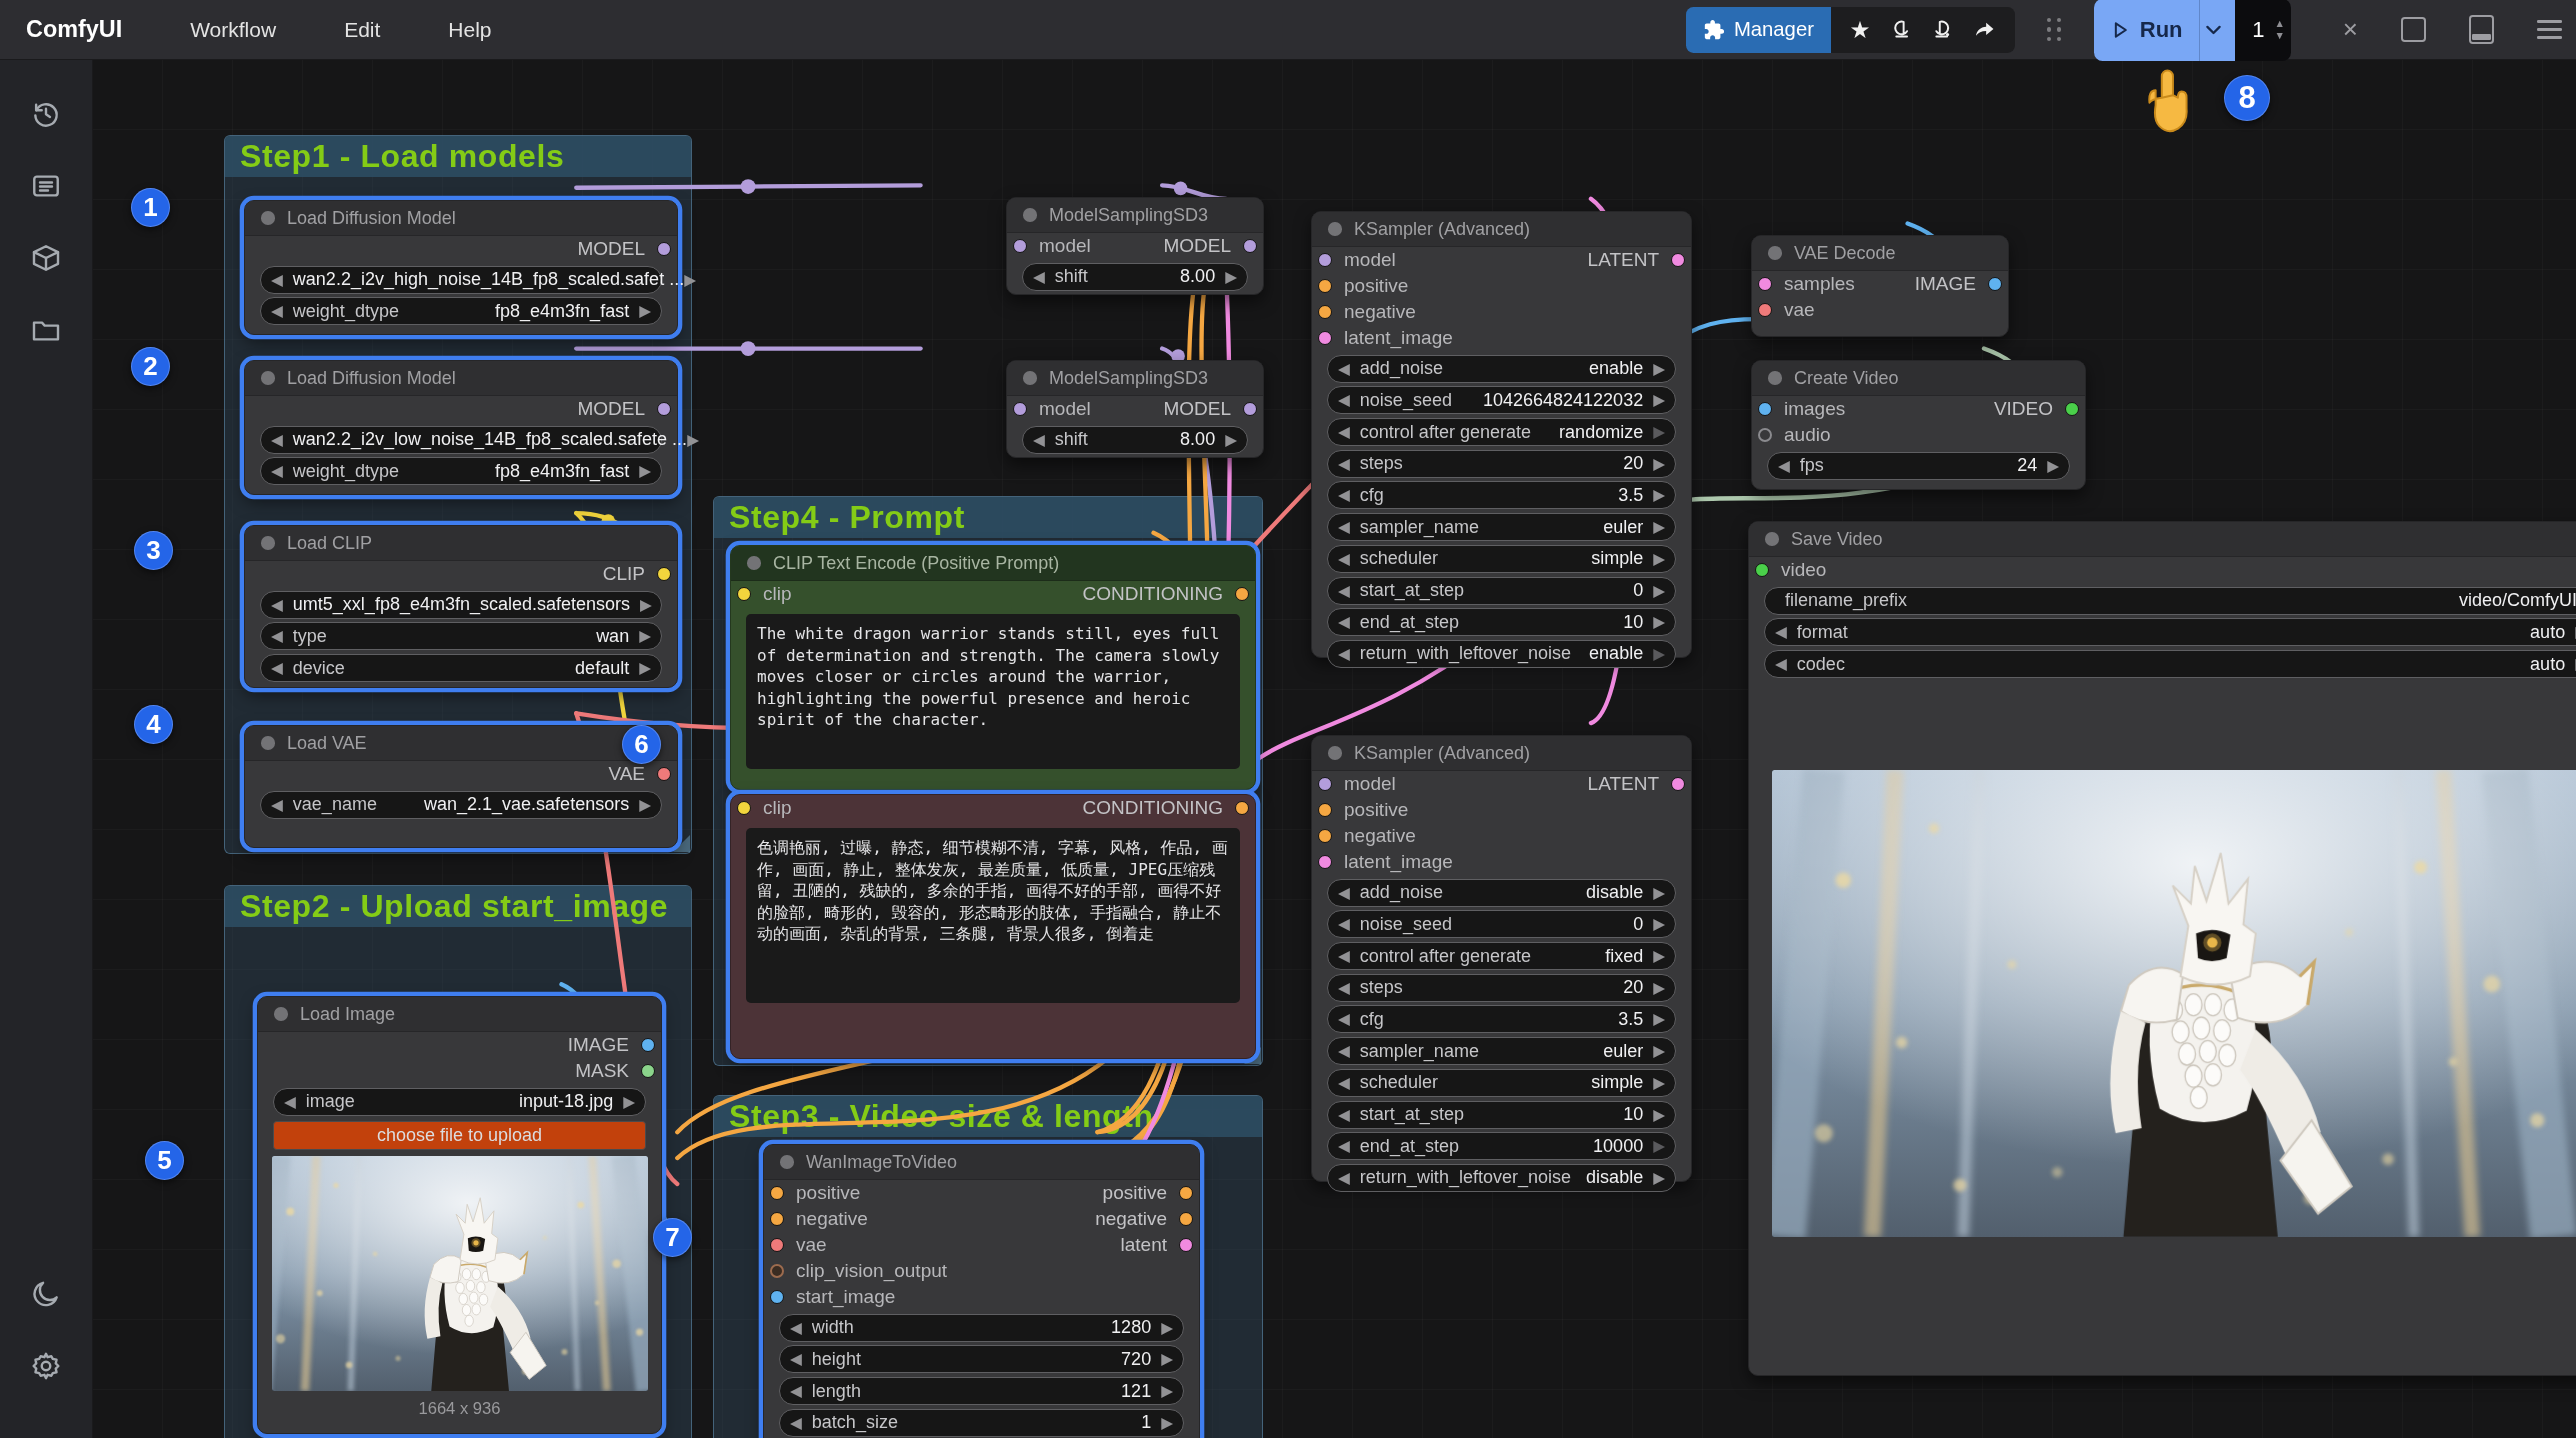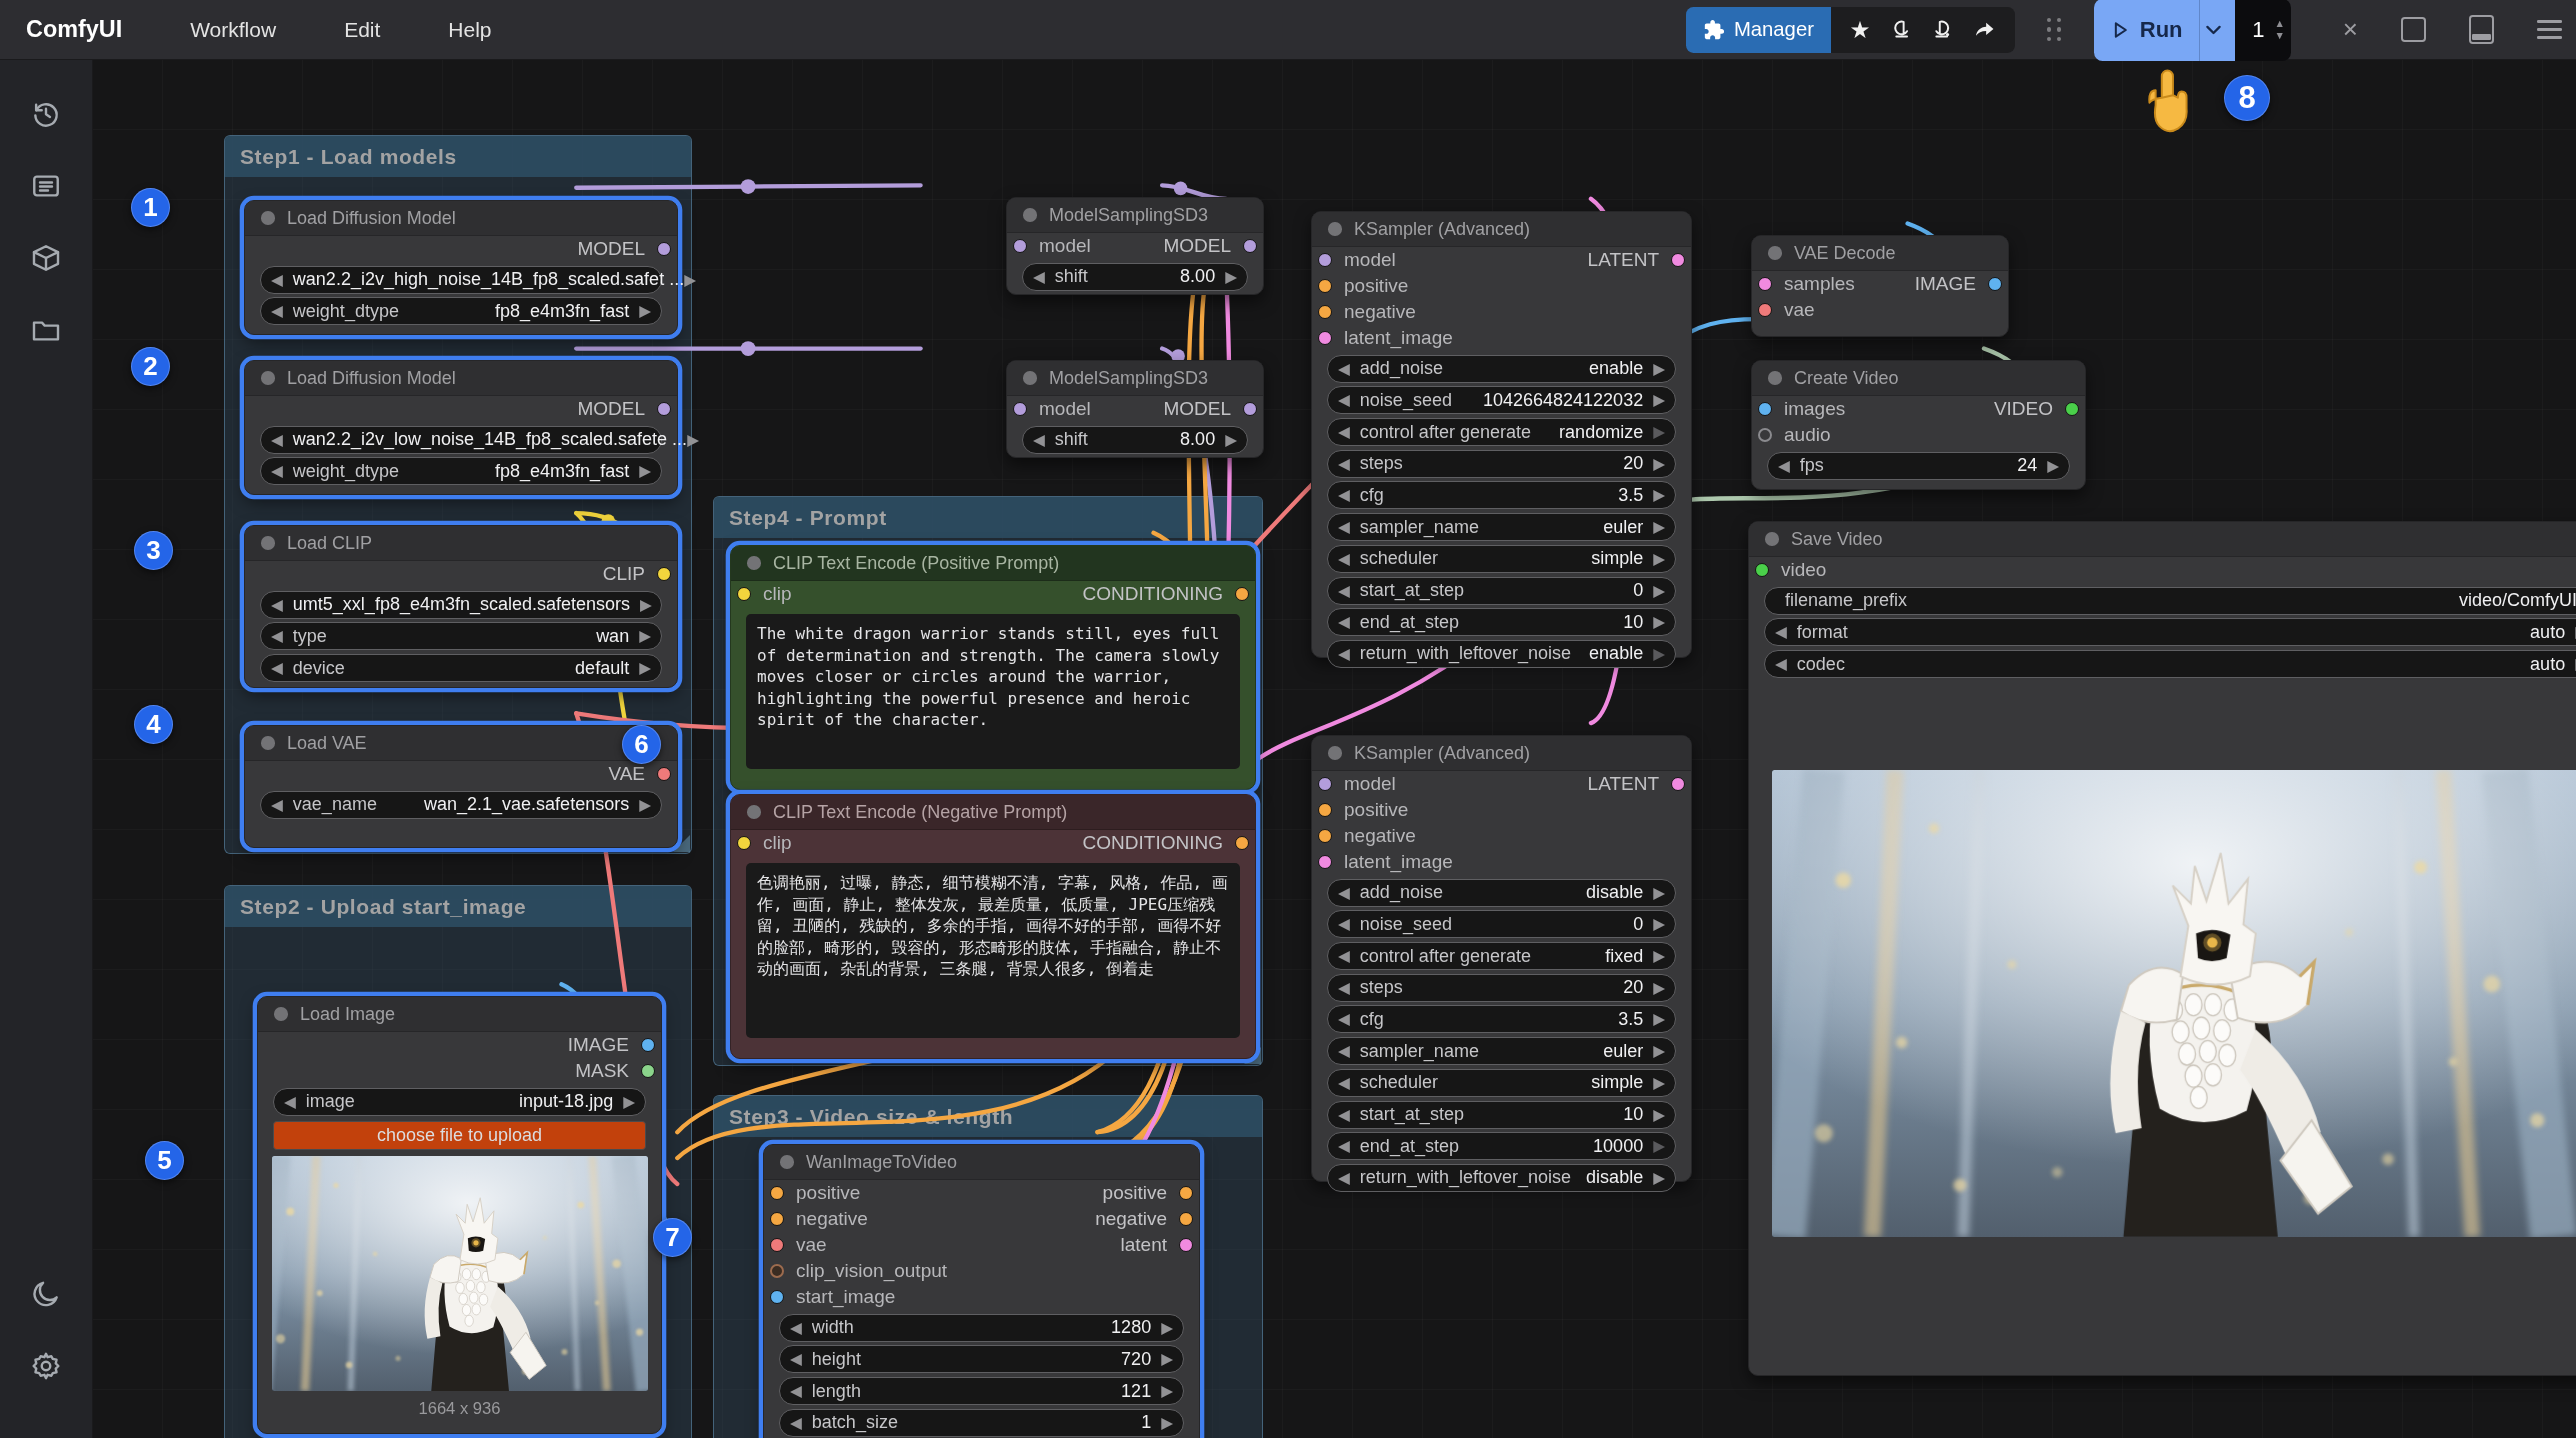--- a/index.html
+++ b/index.html
@@ -36,21 +36,21 @@
   svg.lin{stroke:#a6abb1;fill:none;stroke-width:1.8;stroke-linecap:round;stroke-linejoin:round;width:32px;height:32px;}
 
   
   .canvas{position:absolute;left:92px;top:59px;width:2484px;height:1380px;background-color:#161617;
     background-image:linear-gradient(rgba(255,255,255,0.028) 0.6px,transparent 0.6px),linear-gradient(90deg,rgba(255,255,255,0.028) 0.6px,transparent 0.6px);
     background-size:70px 70px;}
 
   
   .group{position:absolute;background:rgba(58,94,120,0.30);border:1.8px solid rgba(96,146,180,0.55);border-radius:6.2px;}
   .group-header{height:41px;background:rgba(44,75,96,0.95);display:flex;align-items:center;padding:0 15px;border-radius:4.3px 4.3px 0 0;}
-  .group-title{color:#a3a3a3;font-size:21px;font-weight:600;letter-spacing:0.6px;}
+  .group-title{color:#84cc16;font-size:32px;font-weight:600;letter-spacing:0.6px;}
   .group-resize{position:absolute;right:1.2px;bottom:1.2px;width:0;height:0;border-left:17px solid transparent;border-bottom:17px solid rgba(110,156,186,0.55);}
 
   
   svg.wires{position:absolute;left:92px;top:59px;z-index:5;}
   svg.wires path{fill:none;stroke-width:7;stroke-linecap:round;}
 
   
   .node{position:absolute;background:#38383a;border:1.2px solid #262628;border-radius:10px;box-shadow:0 6.2px 16px rgba(0,0,0,.5);z-index:10;}
   .node.selected{box-shadow:0 0 0 4.3px #3f7ef0,0 6.2px 16px rgba(0,0,0,.5);}
   .node-header{height:34px;display:flex;align-items:center;gap:12.3px;padding:0 16px;background:#2f2f31;border-radius:8.6px 8.6px 0 0;border-bottom:0.6px solid #262628;}
@@ -752,24 +752,20 @@
   <div class="slot-row">
       <span class="dot in c-clip"></span>
       <span class="slot-in">clip</span>
       <span class="slot-out">CONDITIONING</span>
       <span class="dot out c-cond"></span>
     </div>
   <div class="textarea" style="height:137px;">The white dragon warrior stands still, eyes full of determination and strength. The camera slowly moves closer or circles around the warrior, highlighting the powerful presence and heroic spirit of the character.</div>
 </div>
 
 <div class="node maroon selected" style="left:730px;top:794px;width:524px;height:263px;">
-  <div class="node-header">
-      <span class="collapse-dot"></span>
-      <span class="node-title">CLIP Text Encode (Negative Prompt)</span>
-    </div>
   <div class="slot-row">
       <span class="dot in c-clip"></span>
       <span class="slot-in">clip</span>
       <span class="slot-out">CONDITIONING</span>
       <span class="dot out c-cond"></span>
     </div>
   <div class="textarea" style="height:157px;">色调艳丽, 过曝, 静态, 细节模糊不清, 字幕, 风格, 作品, 画作, 画面, 静止, 整体发灰, 最差质量, 低质量, JPEG压缩残留, 丑陋的, 残缺的, 多余的手指, 画得不好的手部, 画得不好的脸部, 畸形的, 毁容的, 形态畸形的肢体, 手指融合, 静止不动的画面, 杂乱的背景, 三条腿, 背景人很多, 倒着走</div>
 </div>
 
 <div class="node selected" style="left:763px;top:1144px;width:435px;height:308px;">

